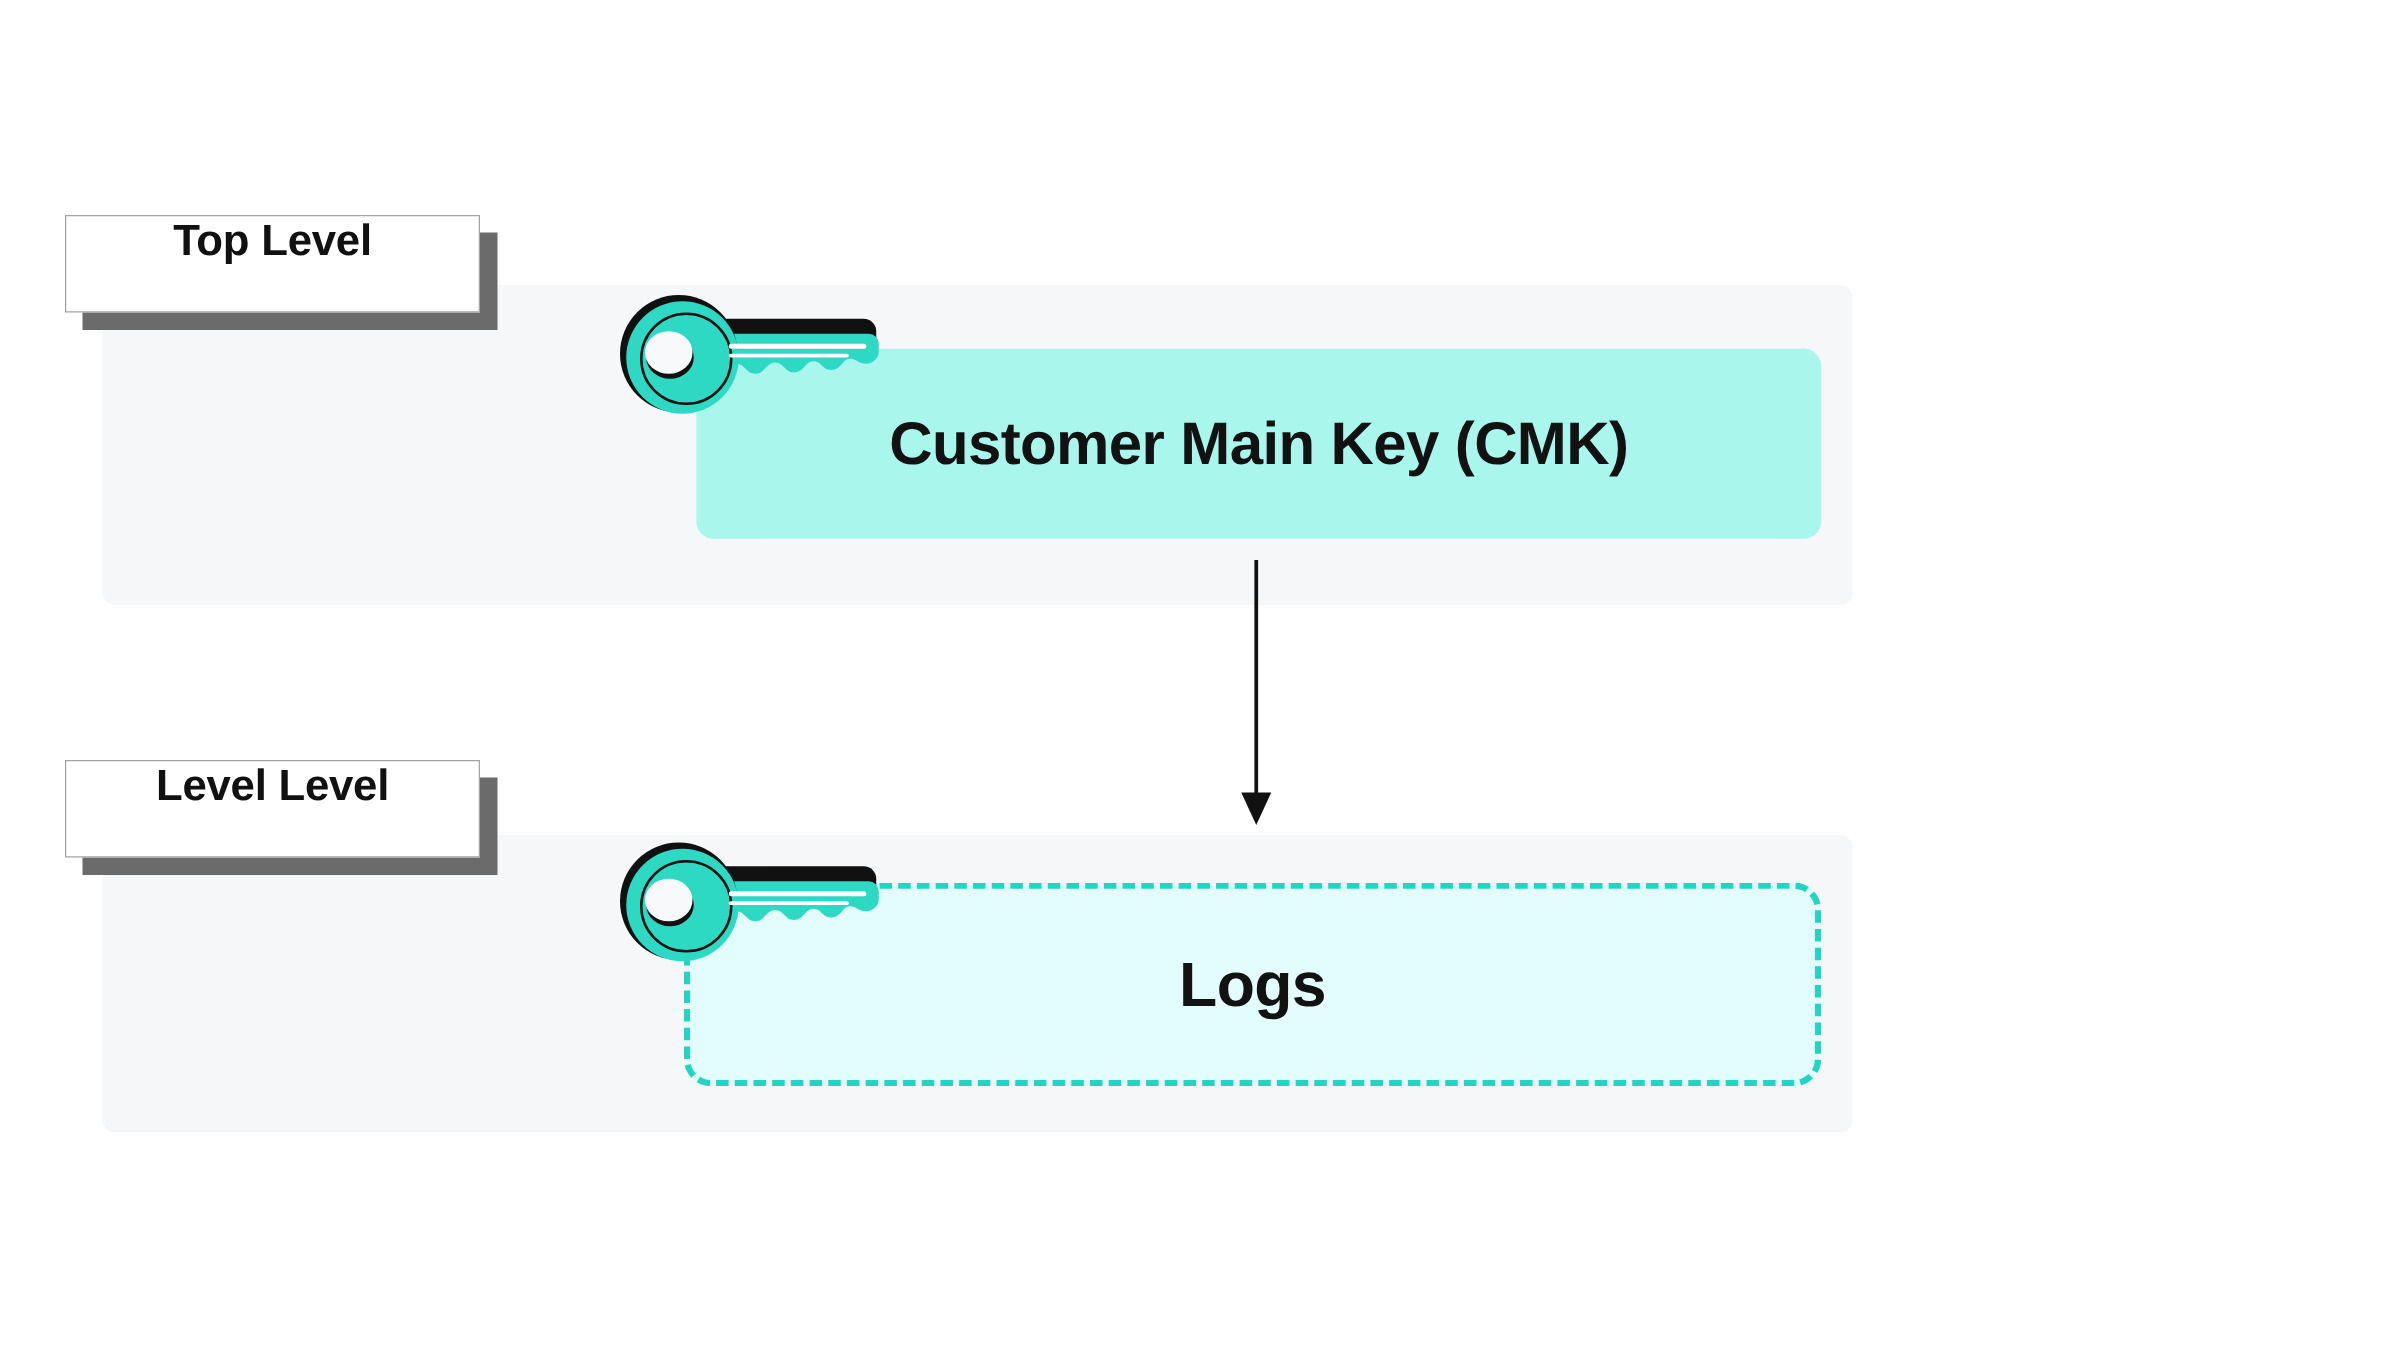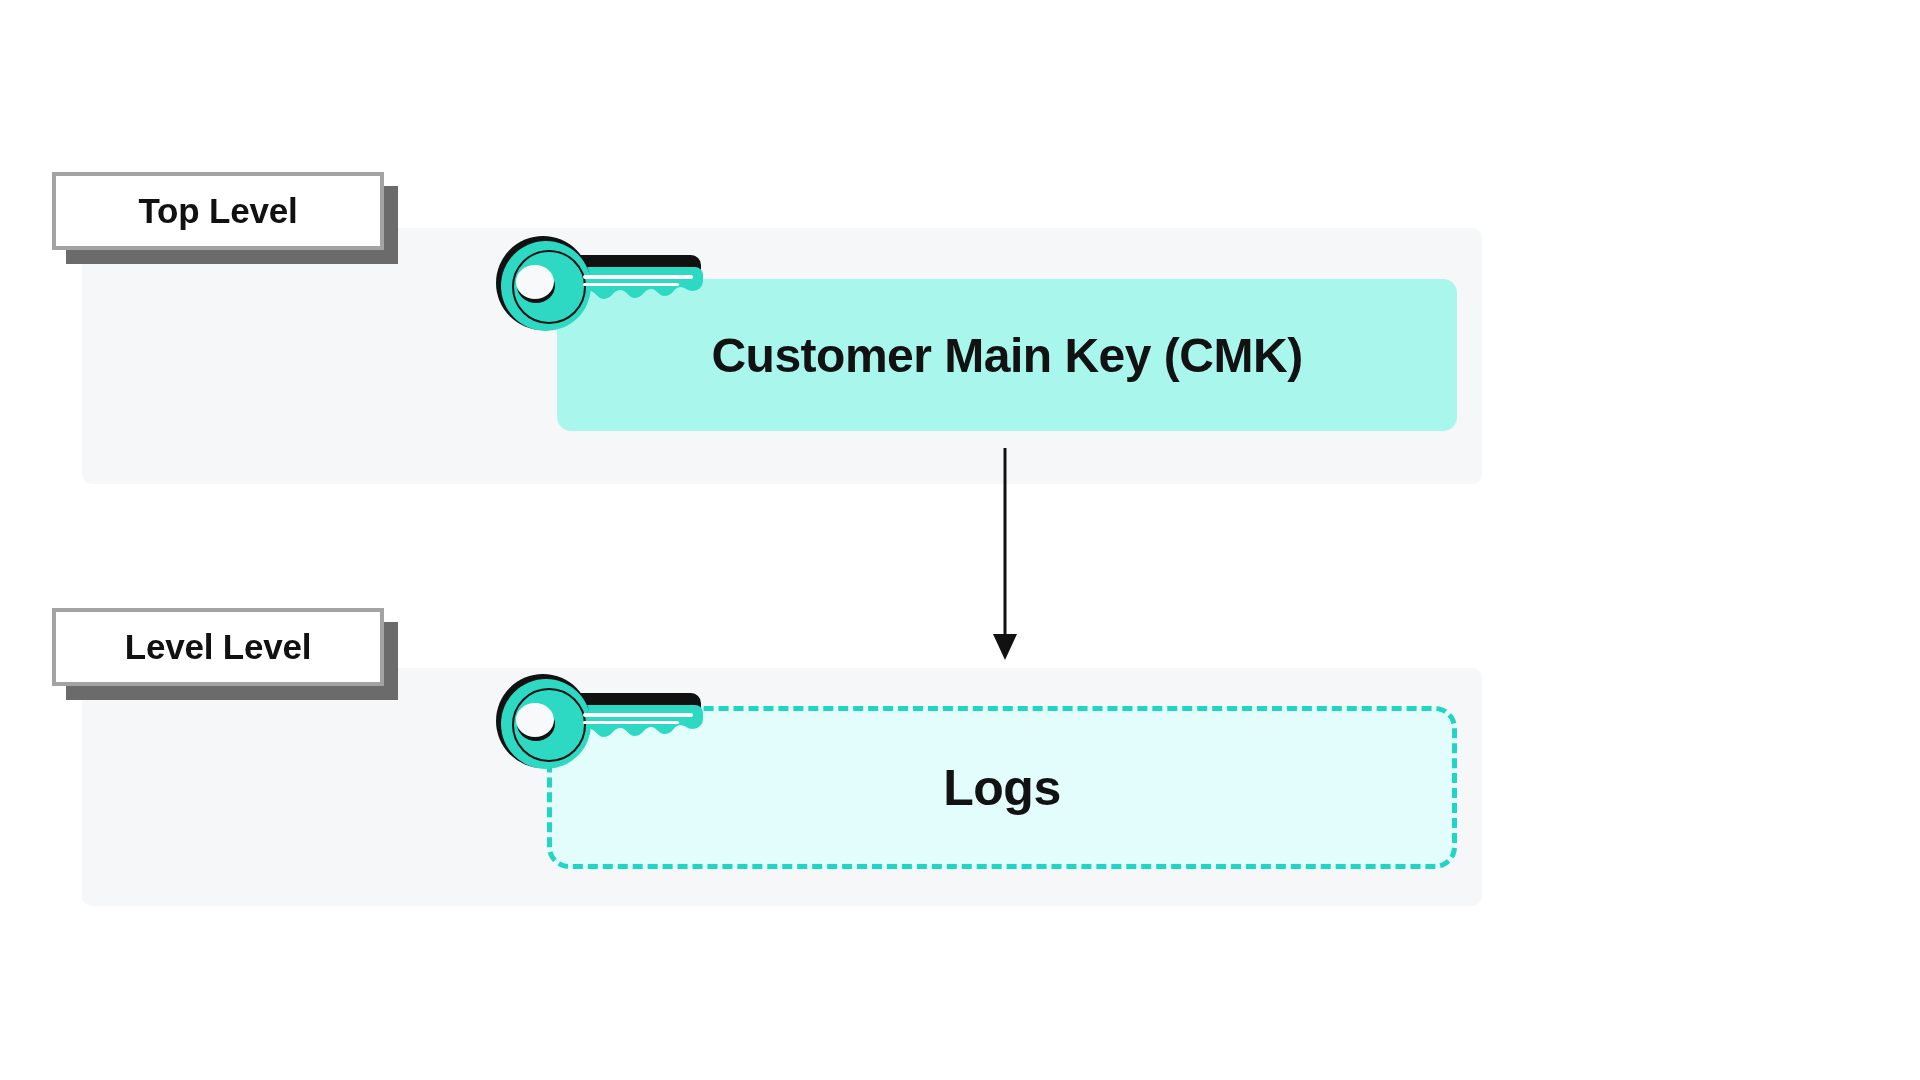--- a/index.html
+++ b/index.html
@@ -46,24 +46,23 @@
     height: 100%;
     background: #6b6b6b;
   }
   .level-label-box {
     position: absolute;
     left: 0;
     top: 0;
     width: 100%;
     height: 100%;
     background: #ffffff;
-    border: 4px solid #a3a3a3;
+    border: 1px solid #a3a3a3;
     box-sizing: border-box;
     display: flex;
-    align-items: center;
     justify-content: center;
   }
   .level-label-text {
     font-size: 35px;
     font-weight: 700;
     color: #111111;
     letter-spacing: -0.2px;
     white-space: nowrap;
   }
 

